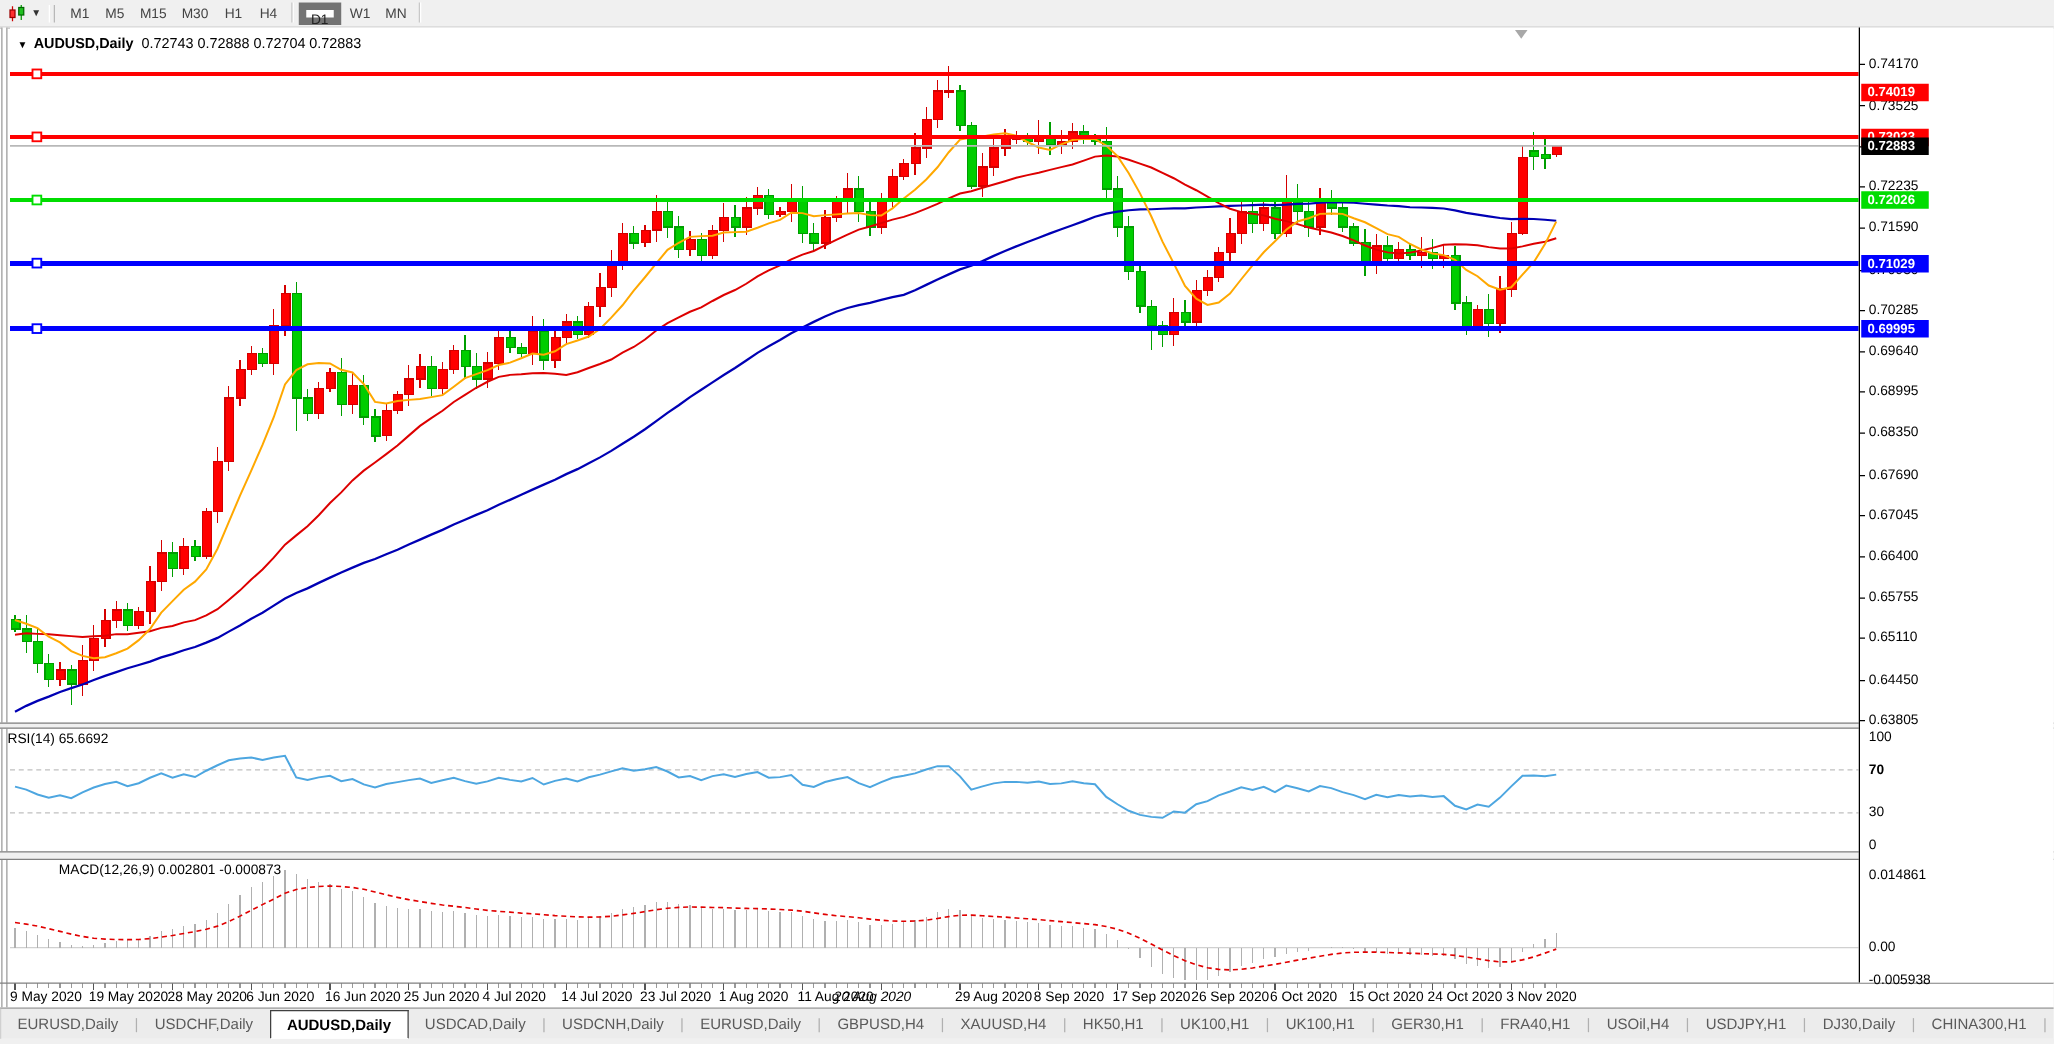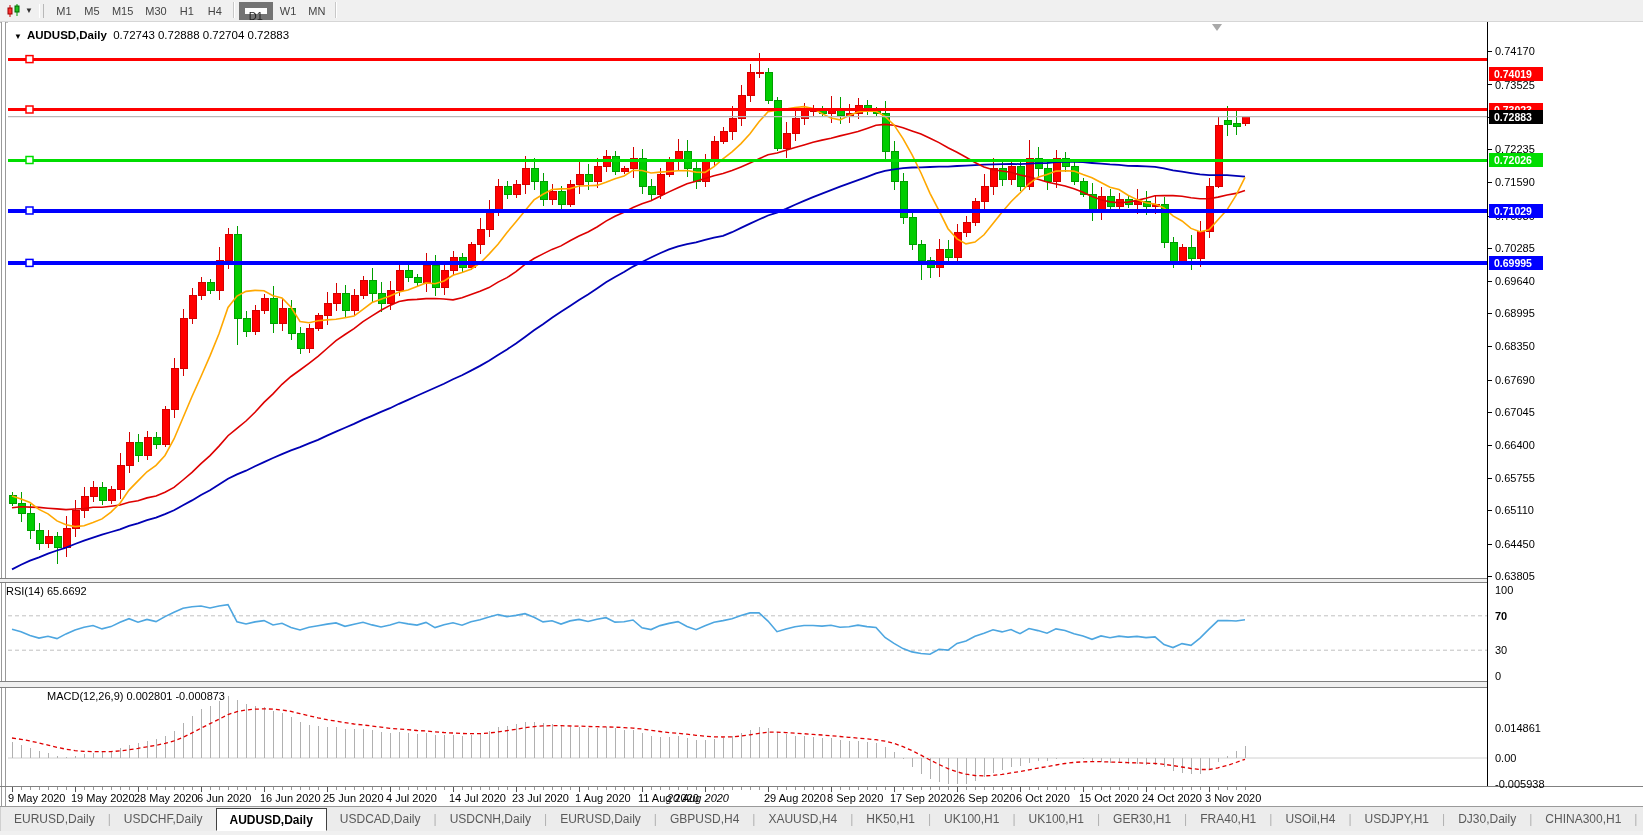--- a/index.html
+++ b/index.html
@@ -576,21 +576,21 @@
       <div class="tick-dash" style="top: 488px;"></div>
       <div class="tick-lab" style="top: 482.181px;">0.65110</div>
       <div class="tick-dash" style="top: 522px;"></div>
       <div class="tick-lab" style="top: 515.596px;">0.64450</div>
       <div class="tick-dash" style="top: 554px;"></div>
       <div class="tick-lab" style="top: 548.253px;">0.63805</div>
       <div class="tick-lab" style="top: 562px;">100</div>
       <div class="tick-lab" style="top: 587.8px; font-weight: bold;">70</div>
       <div class="tick-lab" style="top: 622.2px;">30</div>
       <div class="tick-lab" style="top: 648px;">0</div>
-      <div class="tick-lab" style="top: 700px;">0.014861</div>
+      <div class="tick-lab" style="top: 672px;">0.014861</div>
       <div class="tick-lab" style="top: 730.02px;">0.00</div>
       <div class="tick-lab" style="top: 756px;">-0.005938</div>
       <div class="price-tag" style="top: 30px; background: rgb(255, 0, 0); margin-top: 15px;">0.74019</div>
       <div class="price-tag" style="top: 81px; background: rgb(255, 0, 0);">0.73023</div>
       <div class="price-tag" style="top: 131px; background: rgb(0, 221, 0);">0.72026</div>
       <div class="price-tag" style="top: 182px; background: rgb(0, 0, 255);">0.71029</div>
       <div class="price-tag" style="top: 234px; background: rgb(0, 0, 255);">0.69995</div>
       <div class="price-tag" style="top: 88px; background: rgb(0, 0, 0);">0.72883</div>
     </div>
   <div id="x-axis">

